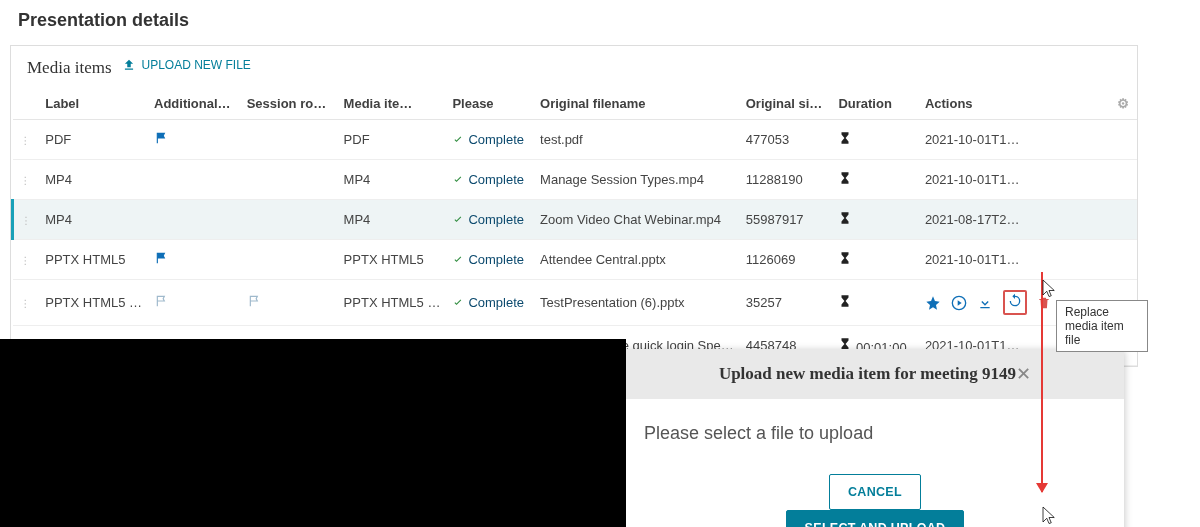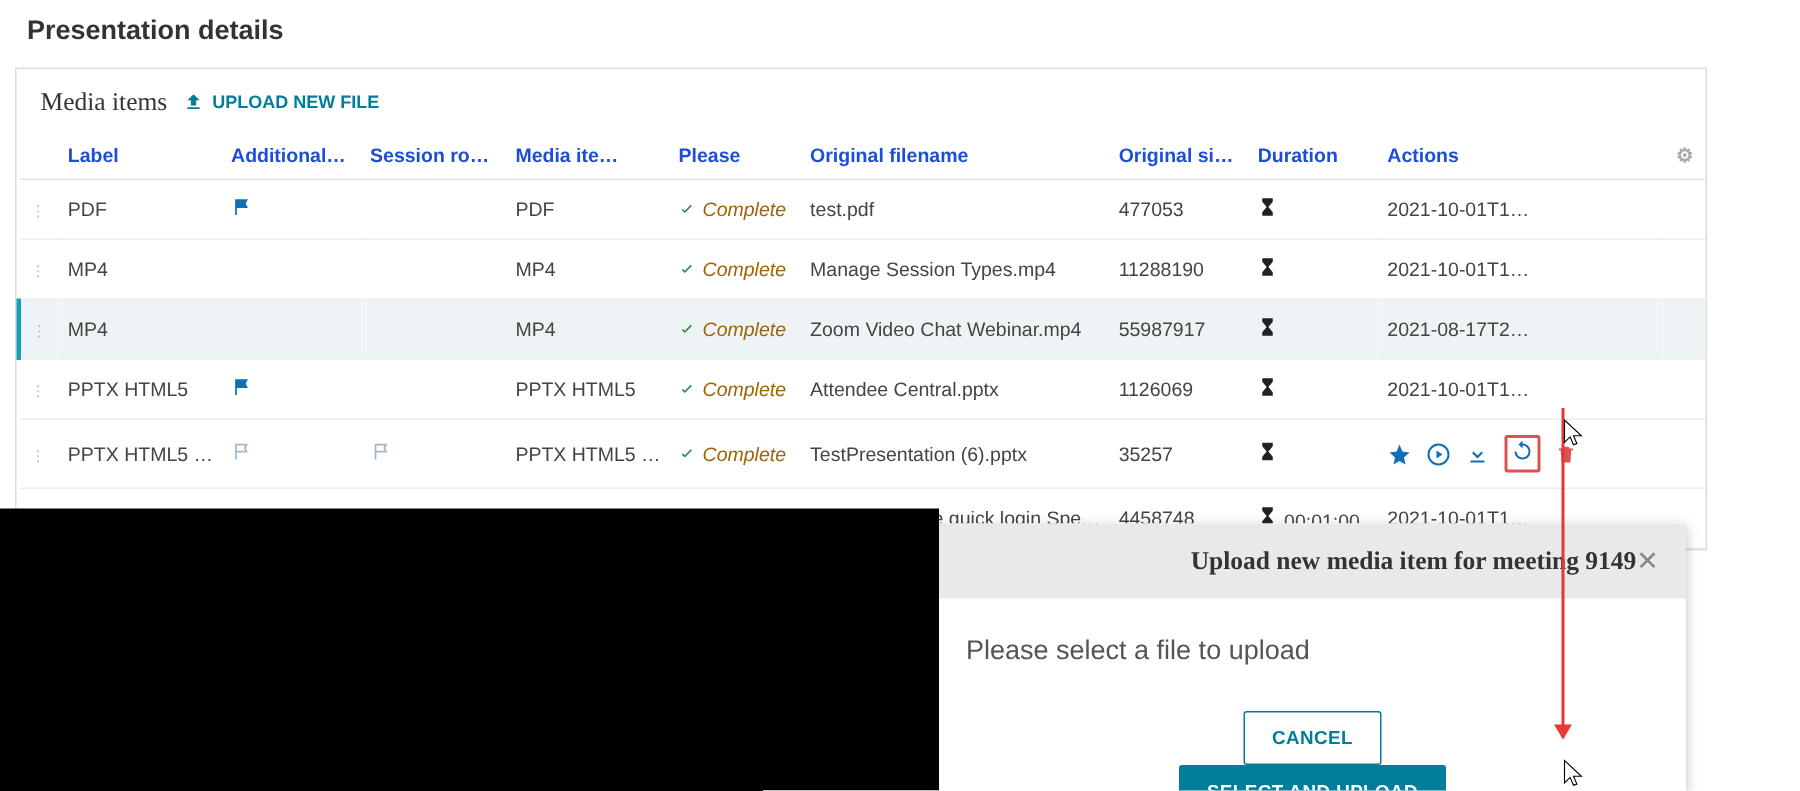--- a/index.html
+++ b/index.html
@@ -1,30 +1,30 @@
 <!DOCTYPE html>
 <html><head>
 <meta charset="utf-8">
 <style>
   * { box-sizing: border-box; }
   html, body { margin: 0; padding: 0; font-family: Arial, Helvetica, sans-serif; font-size: 13px; color: #333; background: #fff; }
   .page { width: 1148px; height: 527px; position: relative; overflow: hidden; }
   .page-title { font-weight: bold; font-size: 18px; padding: 10px 18px 14px; }
   .panel { margin: 0 10px; border: 1px solid #ddd; background: #fff; }
-  .panel-header { display: flex; align-items: center; gap: 10px; padding: 12px 16px 10px; }
+  .panel-header { display: flex; align-items: flex-start; gap: 10px; padding: 12px 16px 10px; }
   .panel-header .heading { font-family: Georgia, 'Times New Roman', serif; font-size: 17px; color: #333; }
-  .upload-link { color: #037e9a; font-weight: bold; font-size: 12px; display: inline-flex; align-items: center; gap: 6px; cursor: pointer; }
+  .upload-link { color: #037e9a; font-weight: normal; font-size: 12px; display: inline-flex; align-items: center; gap: 6px; cursor: pointer; }
   .upload-link svg { fill: #037e9a; }
   table { border-collapse: collapse; width: 100%; }
-  thead th { text-align: left; font-weight: bold; font-size: 13px; padding: 8px 6px; border-bottom: 1px solid #e5e5e5; color: #1d4ed8; white-space: nowrap; overflow: hidden; text-overflow: ellipsis; }
+  thead th { text-align: left; font-weight: bold; font-size: 13px; padding: 8px 6px; border-bottom: 1px solid #e5e5e5; color: #404040; white-space: nowrap; overflow: hidden; text-overflow: ellipsis; }
   tbody td { padding: 10px 6px; border-bottom: 1px solid #eee; white-space: nowrap; overflow: hidden; text-overflow: ellipsis; font-size: 13px; color: #444; }
   tbody tr.highlight { background: #eef4f5; border-left: 3px solid #18a0b8; }
   .drag-handle { color: #bbb; cursor: grab; text-align: center; width: 28px; }
   .drag-handle span { display: inline-block; line-height: 4px; font-size: 10px; letter-spacing: 1px; }
-  .status-complete { color: #a16207; font-weight: 500; font-style: italic; }
+  .status-complete { color: #0c4a6e; font-weight: 500; }
   .status-complete svg { vertical-align: -2px; margin-right: 4px; }
   .hourglass { color: #222; }
   .gear-cell { width: 30px; text-align: center; color: #aaa; }
   .col-label { width: 95px; }
   .col-additional { width: 95px; }
   .col-session { width: 100px; }
   .col-mediaitem { width: 100px; }
   .col-status { width: 90px; }
   .col-filename { width: 195px; }
   .col-size { width: 95px; }
@@ -32,21 +32,21 @@
   .col-actions { width: 220px; }
   .actions-cell { display: flex; align-items: center; gap: 10px; }
   .action-icon { color: #0f6fb7; cursor: pointer; display: inline-flex; }
   .action-icon.trash { color: #d9534f; }
   .replace-box { border: 2px solid #d9534f; padding: 1px 2px; border-radius: 2px; position: relative; }
   .tooltip { position: absolute; top: 300px; left: 1056px; background: #fff; border: 1px solid #888; padding: 4px 8px; font-size: 12px; color: #333; z-index: 50; }
   .arrow { position: absolute; top: 272px; left: 1041px; width: 2px; height: 220px; background: #e53935; z-index: 40; }
   .arrow::after { content: ""; position: absolute; bottom: -1px; left: -5px; border-left: 6px solid transparent; border-right: 6px solid transparent; border-top: 10px solid #e53935; }
   .black-strip { position: absolute; left: 0; top: 339px; width: 626px; height: 188px; background: #000; }
   .modal { position: absolute; left: 626px; top: 349px; width: 498px; background: #fff; box-shadow: 0 2px 8px rgba(0,0,0,.25); }
-  .modal-header { background: #e9e9e9; padding: 14px 18px; display: flex; align-items: center; justify-content: flex-end; }
+  .modal-header { background: #e9e9e9; padding: 14px 18px; display: flex; align-items: center; justify-content: center; }
   .modal-title { font-size: 17px; font-weight: bold; color: #333; font-family: Georgia, 'Times New Roman', serif; }
   .modal-close { color: #888; cursor: pointer; font-size: 18px; }
   .modal-body { padding: 24px 18px 18px; font-size: 18px; color: #555; }
   .modal-footer { padding: 12px 18px 18px; display: flex; justify-content: space-between; align-items: center; flex-direction: column; }
   .btn { font-size: 12.5px; font-weight: bold; padding: 10px 18px; border-radius: 2px; cursor: pointer; letter-spacing: .3px; }
   .btn-cancel { color: #037e9a; background: #fff; border: 1px solid #037e9a; }
   .btn-primary { color: #fff; background: #037e9a; border: 1px solid #037e9a; }
   .cursor-img { position: absolute; z-index: 60; pointer-events: none; }
 </style>
 </head>
@@ -234,20 +234,21 @@
                 </svg></span> 00:01:00</td>
     <td><span>2021-10-01T1…</span></td>
     <td></td>
           </tr>
         </tbody>
   </table>
 </div>
 
 <div class="black-strip"></div>
 
+<div class="tooltip">Replace media item file</div>
 <div class="arrow"></div>
 
 <div class="modal">
   <div class="modal-header">
     <span class="modal-title">Upload new media item for meeting 9149</span>
     <span class="modal-close">✕</span>
   </div>
   <div class="modal-body">Please select a file to upload</div>
   <div class="modal-footer">
     <button class="btn btn-cancel">CANCEL</button>

